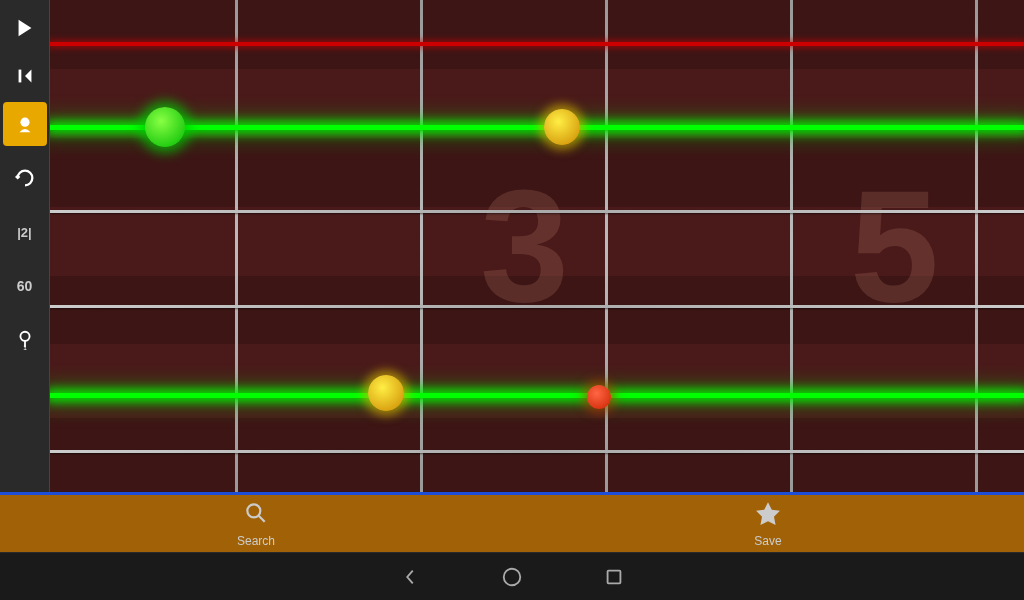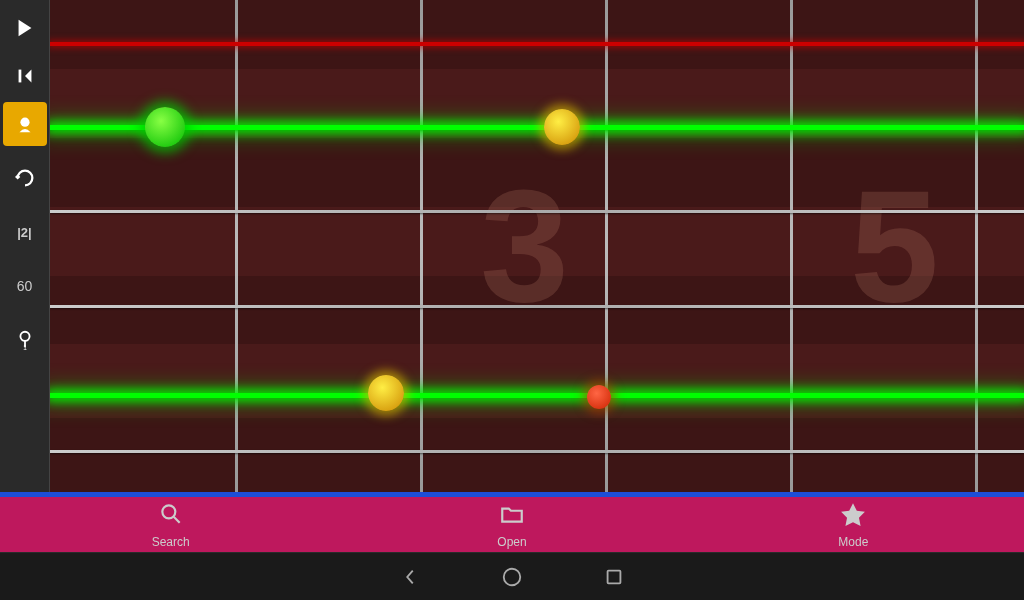--- a/index.html
+++ b/index.html
@@ -123,25 +123,25 @@
       fill: currentColor;
     }
 
     
     #toolbar {
       position: absolute;
       bottom: 48px;
       left: 0;
       right: 0;
       height: 60px;
-      background: #be185d;
+      background: #a16207;
       display: flex;
       align-items: center;
       justify-content: space-around;
-      border-top: 5px solid #1d4ed8;
+      border-top: 3px solid #1d4ed8;
     }
 
     .toolbar-item {
       display: flex;
       flex-direction: column;
       align-items: center;
       justify-content: center;
       color: #ccc;
       cursor: pointer;
       flex: 1;
@@ -267,21 +267,21 @@
         <path d="M4,12 A8,8 0 1,1 12,20" fill="none" stroke="currentColor" stroke-width="2.5"></path>
         <polyline points="2,10 4,12 6,10" fill="none" stroke="currentColor" stroke-width="2.5"></polyline>
       </svg>
   </div>
 
   <div class="sidebar-btn" style="margin-top:8px;">
     <span style="font-size:13px;font-weight:bold;color:#ccc;">|2|</span>
   </div>
 
   <div class="sidebar-btn" style="margin-top:8px;">
-    <span style="font-size:14px;font-weight:normal;color:#ccc;">60</span>
+    <span style="font-size:14px;font-weight:bold;color:#ccc;">60</span>
   </div>
 
   <div class="sidebar-btn" style="margin-top:8px;">
     <svg viewBox="0 0 24 24">
         <circle cx="12" cy="8" r="5" fill="none" stroke="currentColor" stroke-width="2"></circle>
         <line x1="12" y1="13" x2="12" y2="20" stroke="currentColor" stroke-width="2"></line>
         <text x="10" y="23" font-size="7" fill="currentColor">1</text>
       </svg>
   </div>
 </div>
@@ -291,39 +291,31 @@
   <div class="toolbar-item">
     <div class="toolbar-icon">
       <svg width="26" height="26" viewBox="0 0 24 24" fill="none" stroke="#ccc" stroke-width="2">
         <circle cx="10" cy="10" r="6"></circle>
           <line x1="14.5" y1="14.5" x2="20" y2="20"></line>
       </svg>
     </div>
     <span class="toolbar-label">Search</span>
   </div>
 
-  <div class="toolbar-item">
-    <div class="toolbar-icon">
-      <svg width="26" height="26" viewBox="0 0 24 24" fill="none" stroke="#ccc" stroke-width="2">
-        <path d="M3,7 L3,19 L21,19 L21,9 L11,9 L9,7 Z"></path>
-      </svg>
-    </div>
-    <span class="toolbar-label">Open</span>
-  </div>
 
 
 
 
   <div class="toolbar-item">
     <div class="toolbar-icon">
       <svg width="26" height="26" viewBox="0 0 24 24" fill="#ccc">
         <polygon points="12,2 15.5,9 23,10 17.5,15.5 19,23 12,19.5 5,23 6.5,15.5 1,10 8.5,9"></polygon>
       </svg>
     </div>
-    <span class="toolbar-label">Mode</span>
+    <span class="toolbar-label">Save</span>
   </div>
 
 </div>
 
 <div id="navbar">
   <div class="nav-btn">
     <svg width="22" height="22" viewBox="0 0 24 24" fill="none" stroke="#aaa" stroke-width="2">
       <polyline points="15,5 9,12 15,19"></polyline>
     </svg>
   </div>

